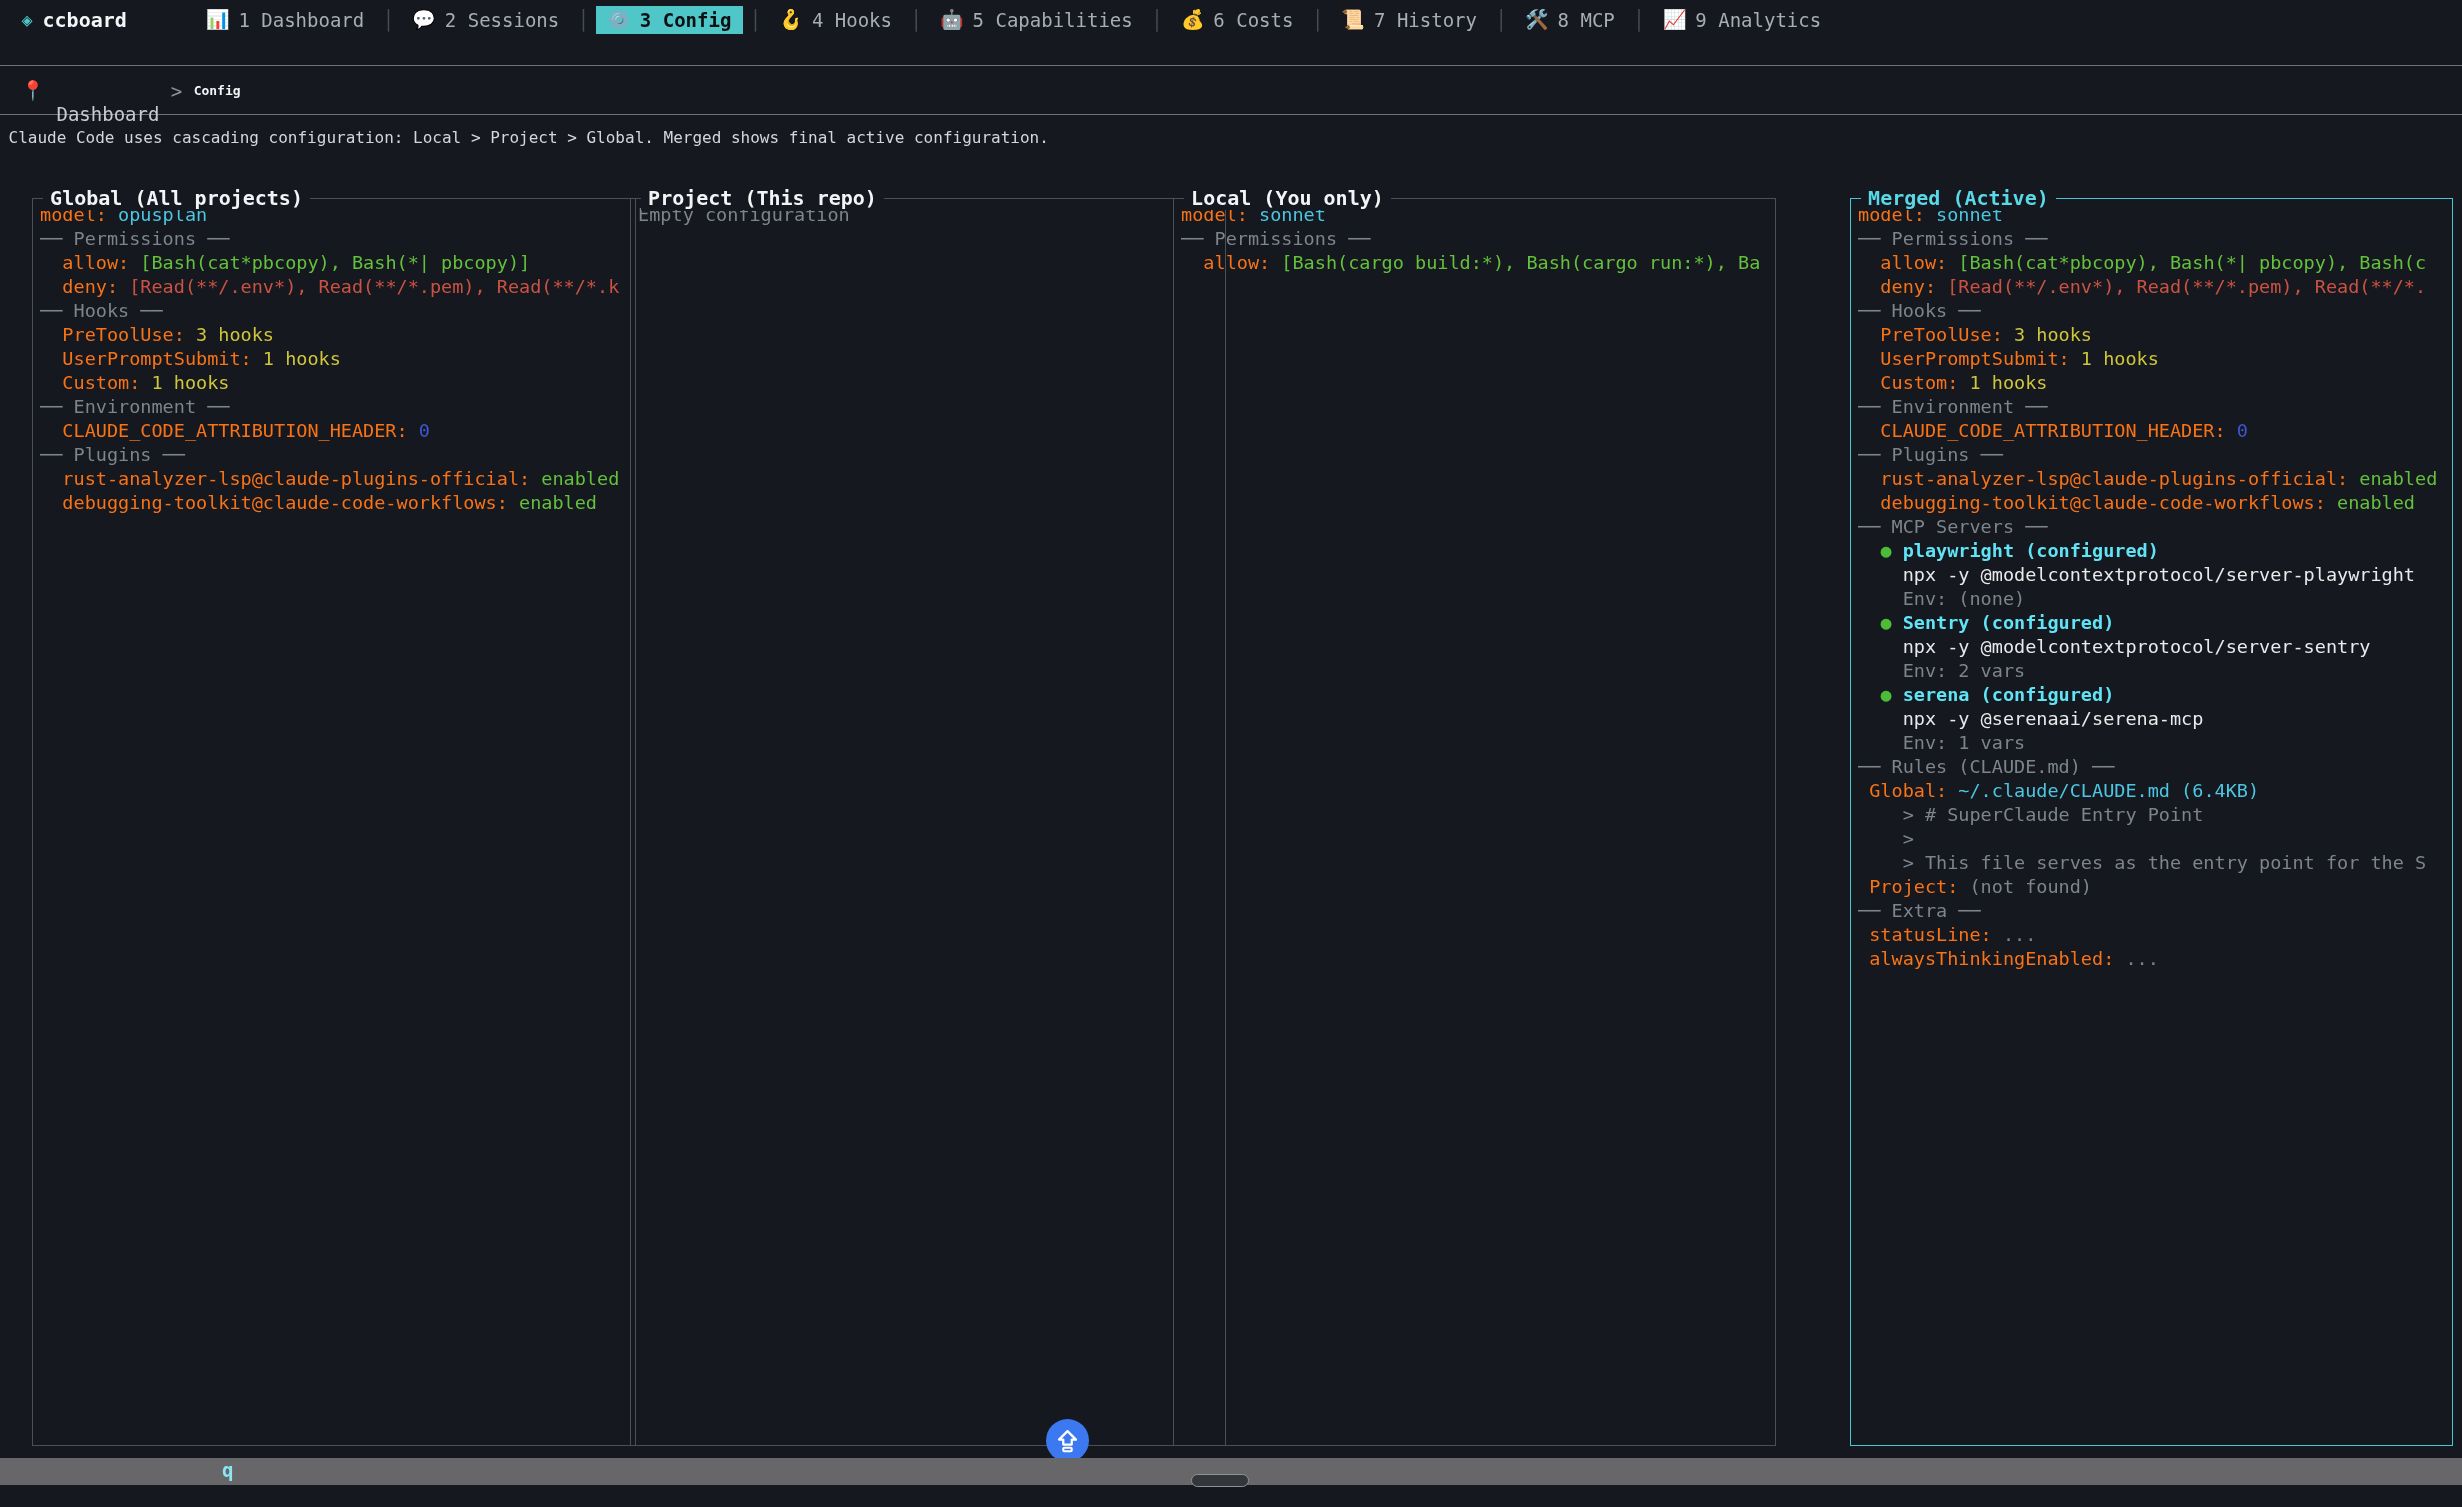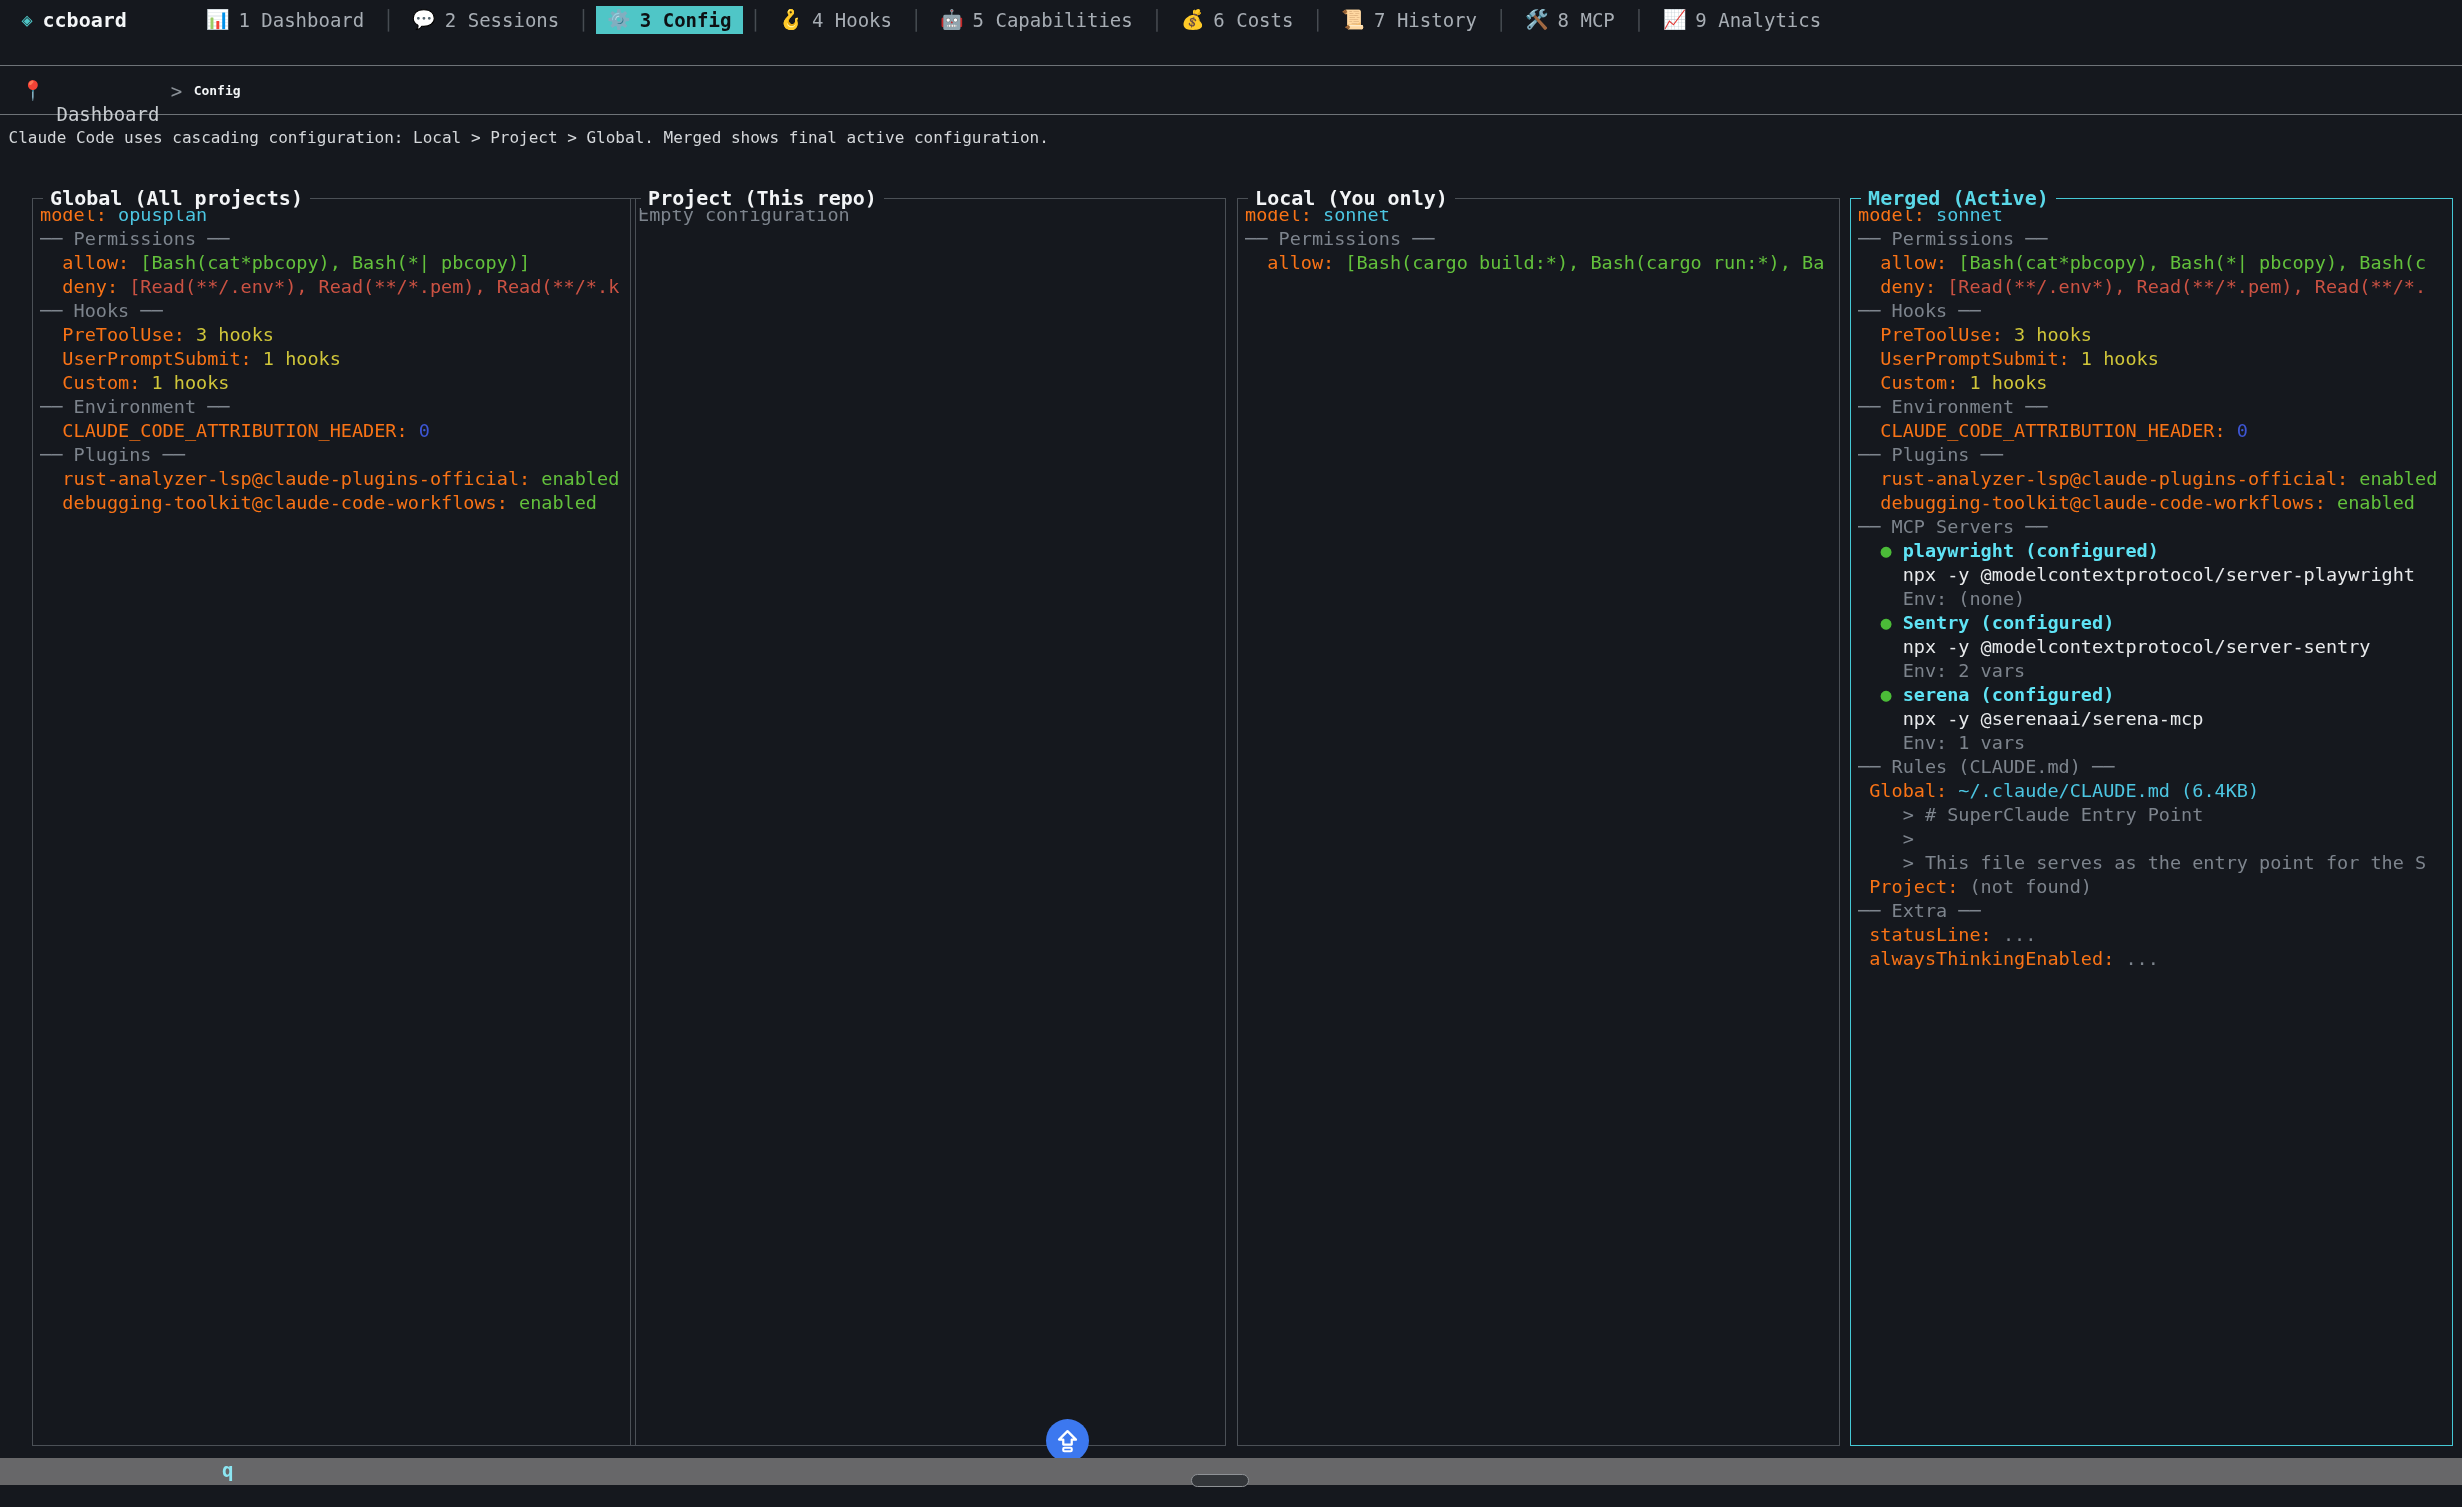--- a/index.html
+++ b/index.html
@@ -47,21 +47,21 @@
   .c-green   { color:#63c13c; }
   .c-red     { color:#cb5243; }
   .c-yellow  { color:#d0c63a; }
   .c-blue    { color:#3d56d4; }
   .c-white   { color:#e8eaec; }
   .c-mcp     { color:#5fe3f5; font-weight:bold; }
   .c-dot     { color:#4bbb38; }
 
   #panel-0 { left:7px;   width:604px;margin-left:25px; }
   #panel-1 { left:630px;  width:596px; }
-  #panel-2 { left:1237px; width:603px; }
+  #panel-2 { left:1173px; width:603px; }
   #panel-3 { left:1850px; width:603px; }
 
   
   .fab { position:absolute; left:1046px; top:1419px; width:43px; height:43px; border-radius:50%;
          background:#3c78ef; display:flex; align-items:center; justify-content:center; }
 
   
   .statusbar { position:absolute; left:0; top:1458px; width:2462px; height:27px; background:#676769; }
   .status-key { position:absolute; left:222px; top:1.4px; color:#8ce6f2; font-size:19px; font-weight:bold; }
 

